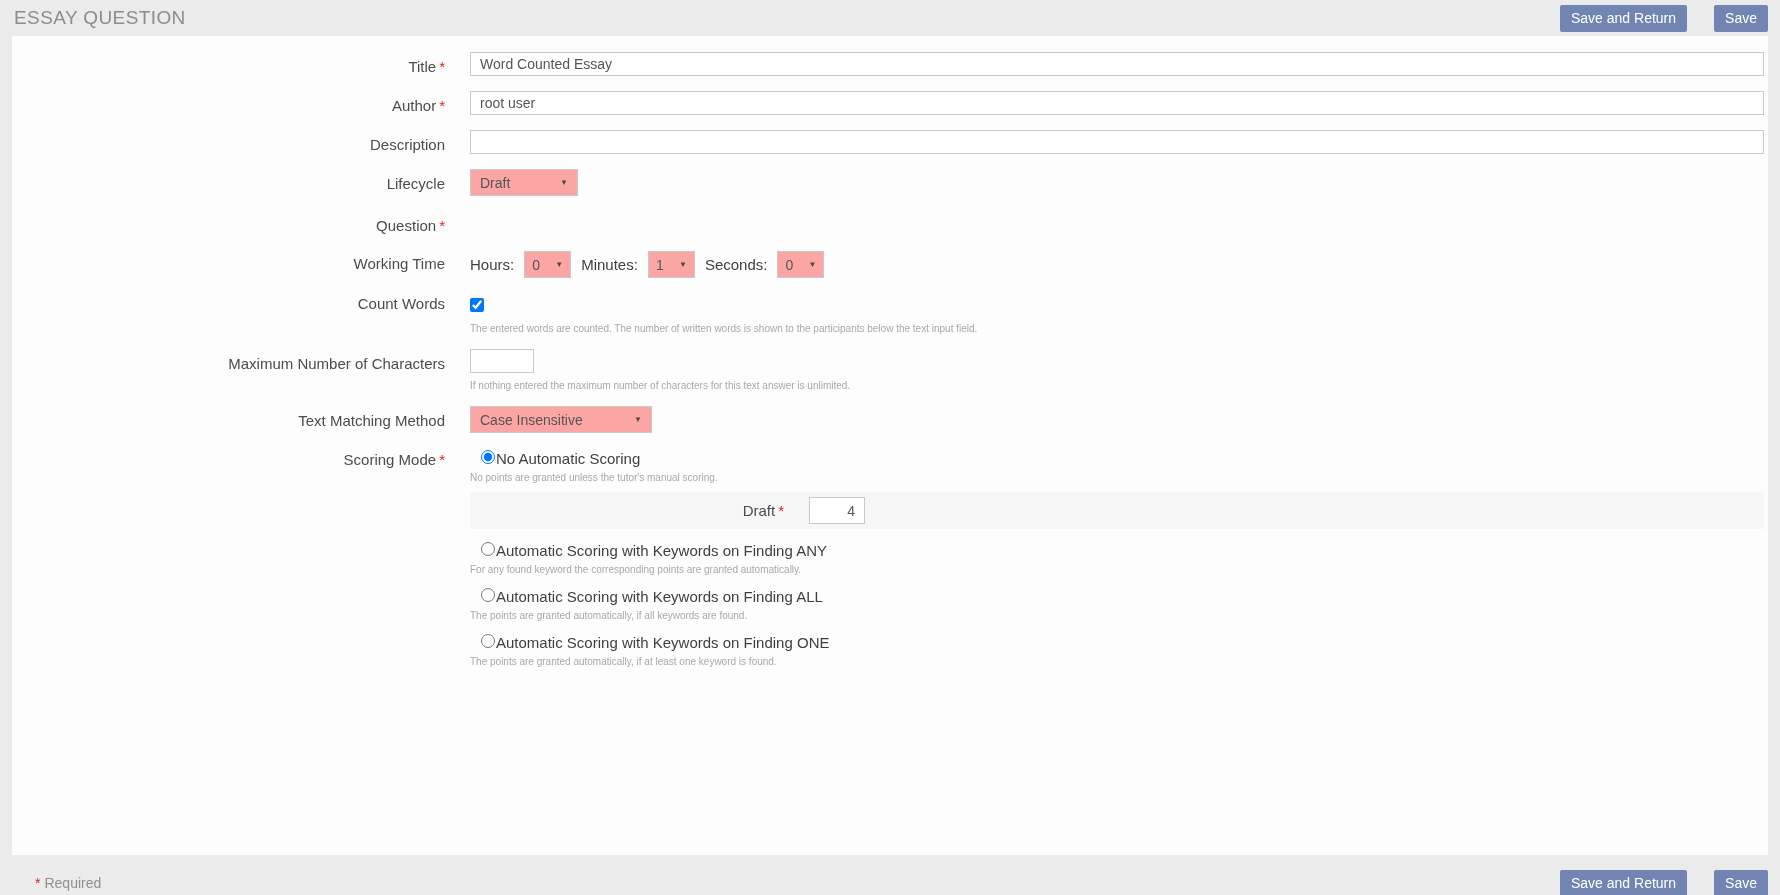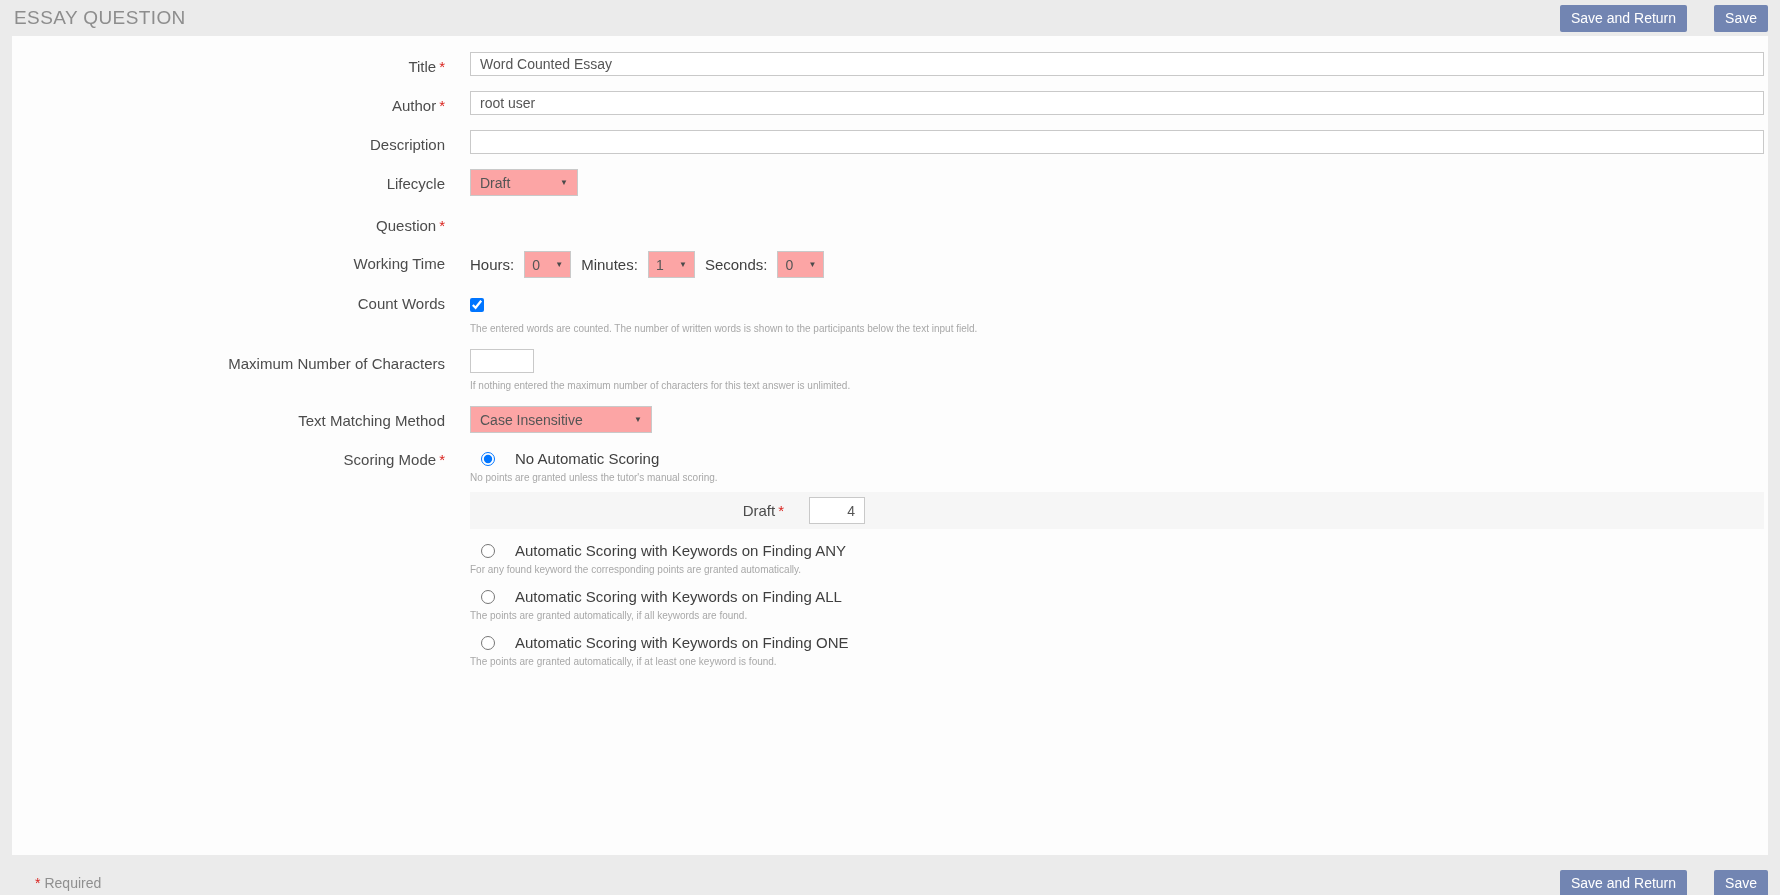--- a/index.html
+++ b/index.html
@@ -35,21 +35,21 @@
 
   .inline-row { display:flex; align-items:center; gap:10px; padding-top:2px; }
   .inline-lbl { font-size:15px; color:#3f3f3f; }
 
   .help { font-size:10px; color:#a8a8a8; margin-top:7px; }
   .checkbox { width:14px; height:14px; margin-top:5px; cursor:pointer; }
   .ti.w-max { width:64px; }
 
   .opt { margin-top:13px; }
   .opt.first { margin-top:2px; }
-  .opt-line { display:flex; align-items:center; gap:20px; padding-left:11px; }
+  .opt-line { display:flex; gap:1px; padding-left:11px; }
   .opt-line input { width:14px; height:14px; cursor:pointer; }
   .opt-label { font-size:15px; color:#3f3f3f; cursor:pointer; }
   .opt .help { margin-top:5px; }
 
   .points-panel { margin-top:9px; background:#f6f6f6; height:37px; display:flex; align-items:center; width:100%; }
   .points-lbl { flex:0 0 314px; text-align:right; font-size:15px; color:#4c4c4c; }
   .points-input { margin-left:25px; width:56px; height:27px; text-align:right; }
 
   .footer { height:56px; display:flex; align-items:center; padding:0 12px 0 35px; }
   .footer-note { font-size:14px; color:#8f8f8f; }

